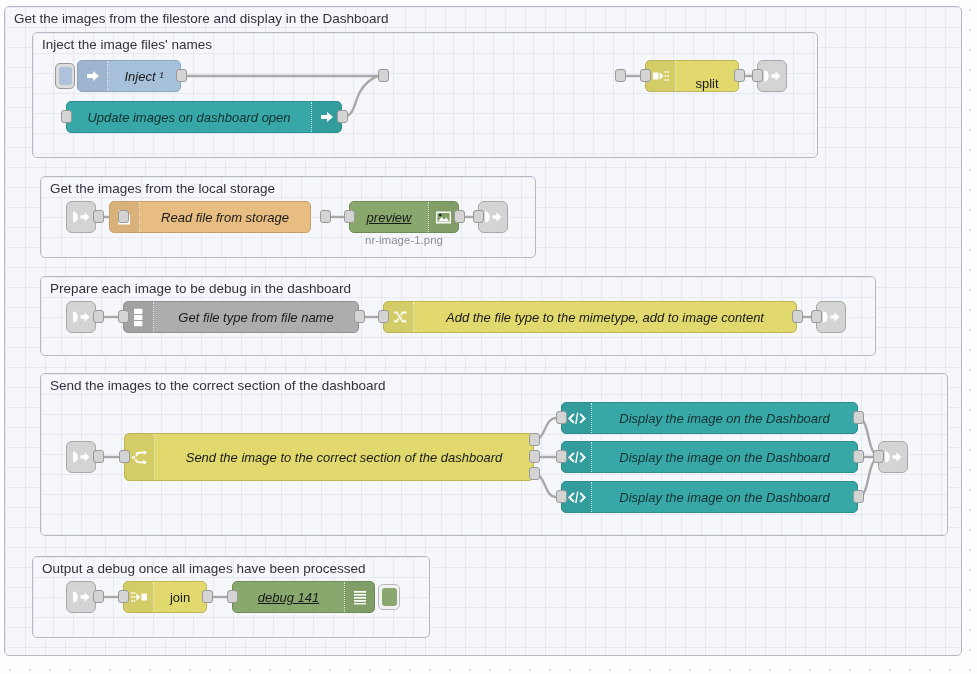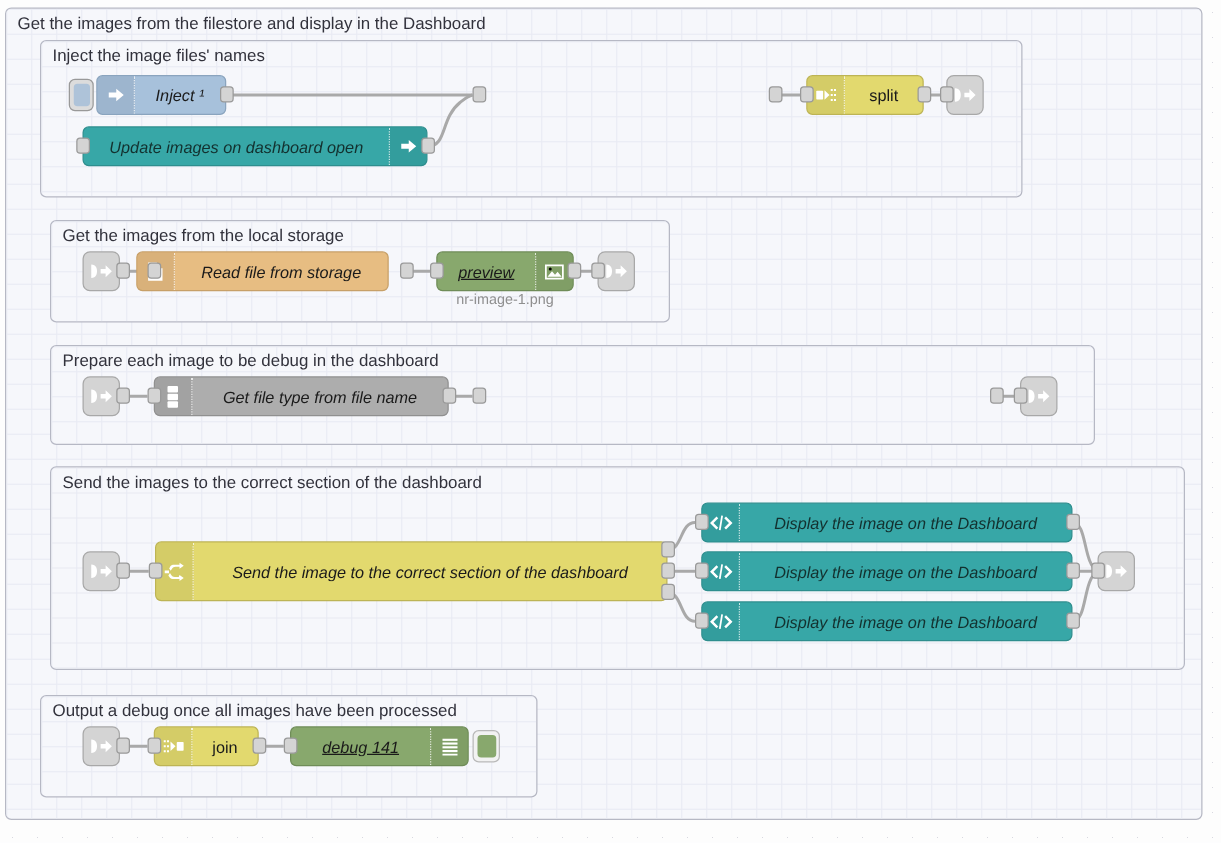--- a/index.html
+++ b/index.html
@@ -276,21 +276,21 @@
         <path d="M2 6 h6 V3 l6 5 -6 5 v-3 H2 z"></path>
       </svg>
     </div>
   </div>
   <div class="port" style="left:61px; top:110px;"></div>
   <div class="port" style="left:337px; top:110px;"></div>
 
   <div class="port" style="left:378px; top:69px;"></div>
   <div class="port" style="left:615px; top:69px;"></div>
 
-  <div class="node n-yellow" style="left:645px; top:60px; width:94px;">
+  <div class="node n-yellow" style="left:645px; top:60px; width:94px;align-items:flex-end;">
     <div class="icon-box">
       <svg class="gi" width="18" height="14" viewBox="0 0 18 14" aria-hidden="true">
         <rect x="1" y="3.5" width="5.5" height="7" rx="0.6"></rect>
         <polygon points="7.6,3.2 11.6,7 7.6,10.8"></polygon>
         <rect x="12.6" y="2.2" width="1.6" height="1.6"></rect>
         <rect x="15.2" y="2.2" width="1.6" height="1.6"></rect>
         <rect x="12.6" y="6.2" width="1.6" height="1.6"></rect>
         <rect x="15.2" y="6.2" width="1.6" height="1.6"></rect>
         <rect x="12.6" y="10.2" width="1.6" height="1.6"></rect>
         <rect x="15.2" y="10.2" width="1.6" height="1.6"></rect>
@@ -365,20 +365,30 @@
         <rect x="2" y="0.8" width="8.4" height="5.2" rx="0.8"></rect>
         <rect x="2" y="6.9" width="8.4" height="5.2" rx="0.8"></rect>
         <rect x="2" y="13" width="8.4" height="5.2" rx="0.8"></rect>
       </svg>
     </div>
     <div class="label center">Get file type from file name</div>
   </div>
   <div class="port" style="left:118px; top:310px;"></div>
   <div class="port" style="left:354px; top:310px;"></div>
 
+  <div class="node n-change" style="left:383px; top:301px; width:414px;">
+    <div class="icon-box">
+      <svg class="gi" width="16" height="16" viewBox="0 0 16 16" aria-hidden="true">
+        <path d="M3 2.6 L6 2.6 L12.2 11.6 L14 11.6 L14 10 L15.6 12.4 L14 14.6 L14 13.2 L11.4 13.2 L5.2 4.2 L3 4.2 Z"></path>
+        <path d="M3 11.6 L5.2 11.6 L7.2 8.6 L8.3 10.2 L6.2 13.2 L3 13.2 Z"></path>
+        <path d="M11.4 2.6 L14 2.6 L14 1.2 L15.6 3.4 L14 5.8 L14 4.2 L12.2 4.2 L10.3 7 L9.2 5.4 Z"></path>
+      </svg>
+    </div>
+    <div class="label center">Add the file type to the mimetype, add to image content</div>
+  </div>
   <div class="port" style="left:378px; top:310px;"></div>
   <div class="port" style="left:792px; top:310px;"></div>
 
   <div class="linknode" style="left:816px; top:301px;">
     <svg class="gi" width="18" height="16" viewBox="0 0 18 16" aria-hidden="true">
       <path d="M1 2.6 C5 2.6 5.6 6 5.6 8 C5.6 10 5 13.4 1 13.4 Z"></path>
       <path d="M8.5 6.2 h4 V3.2 l5 4.8 -5 4.8 V9.8 h-4 z"></path>
     </svg>
   </div>
   <div class="port" style="left:811px; top:310px;"></div>

